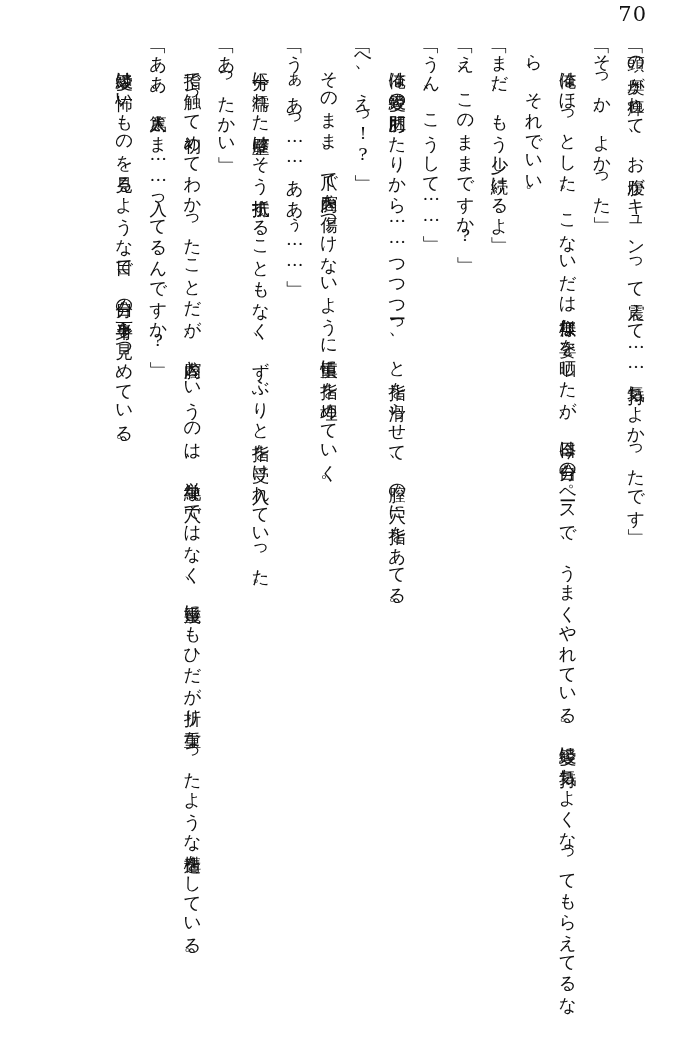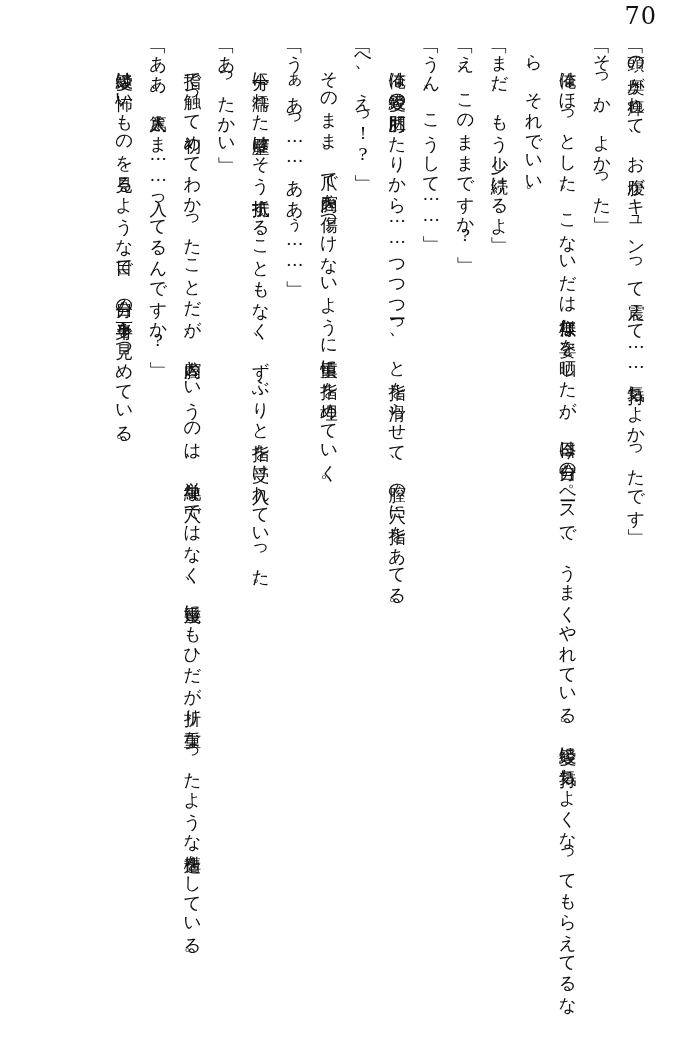--- a/index.html
+++ b/index.html
@@ -12,22 +12,22 @@
     width: 679px;
     height: 1050px;
     background: #ffffff;
     overflow: hidden;
     font-family: "DejaVu Serif", "Liberation Serif", serif;
     color: #111111;
   }
   .page-number {
     position: absolute;
     top: 2px;
-    right: 22px;
-    font-size: 24px;
+    right: 32px;
+    font-size: 21px;
     letter-spacing: 1px;
     font-family: "DejaVu Serif", "Liberation Serif", serif;
     color: #111111;
   }
   .body-text {
     position: absolute;
     top: 42px;
     right: 26px;
     left: 26px;
     bottom: 20px;

